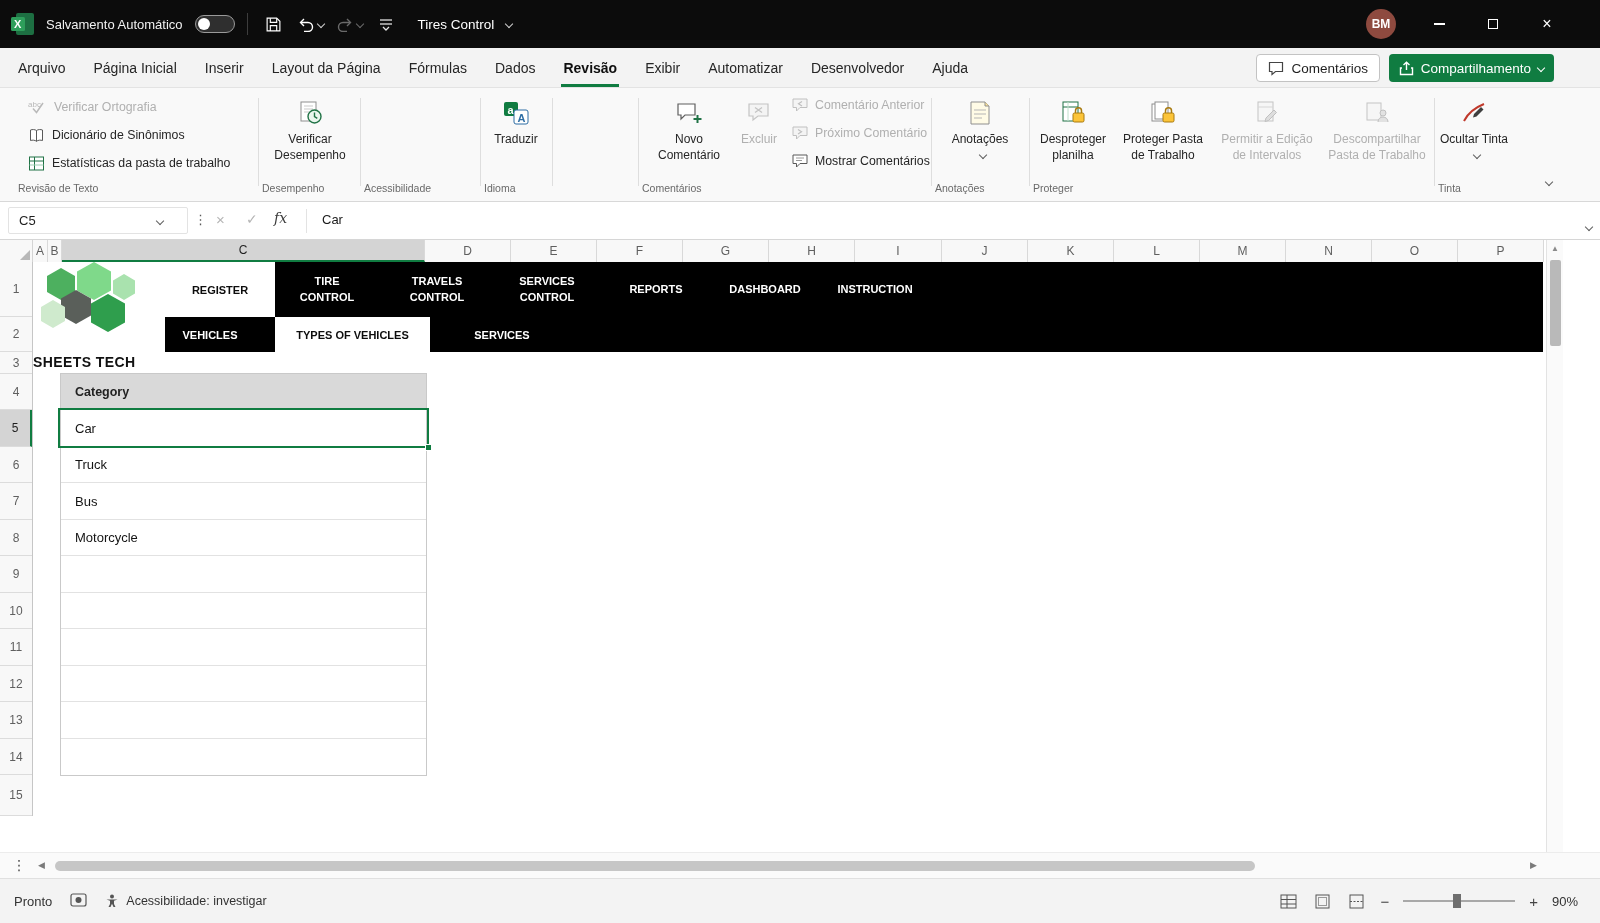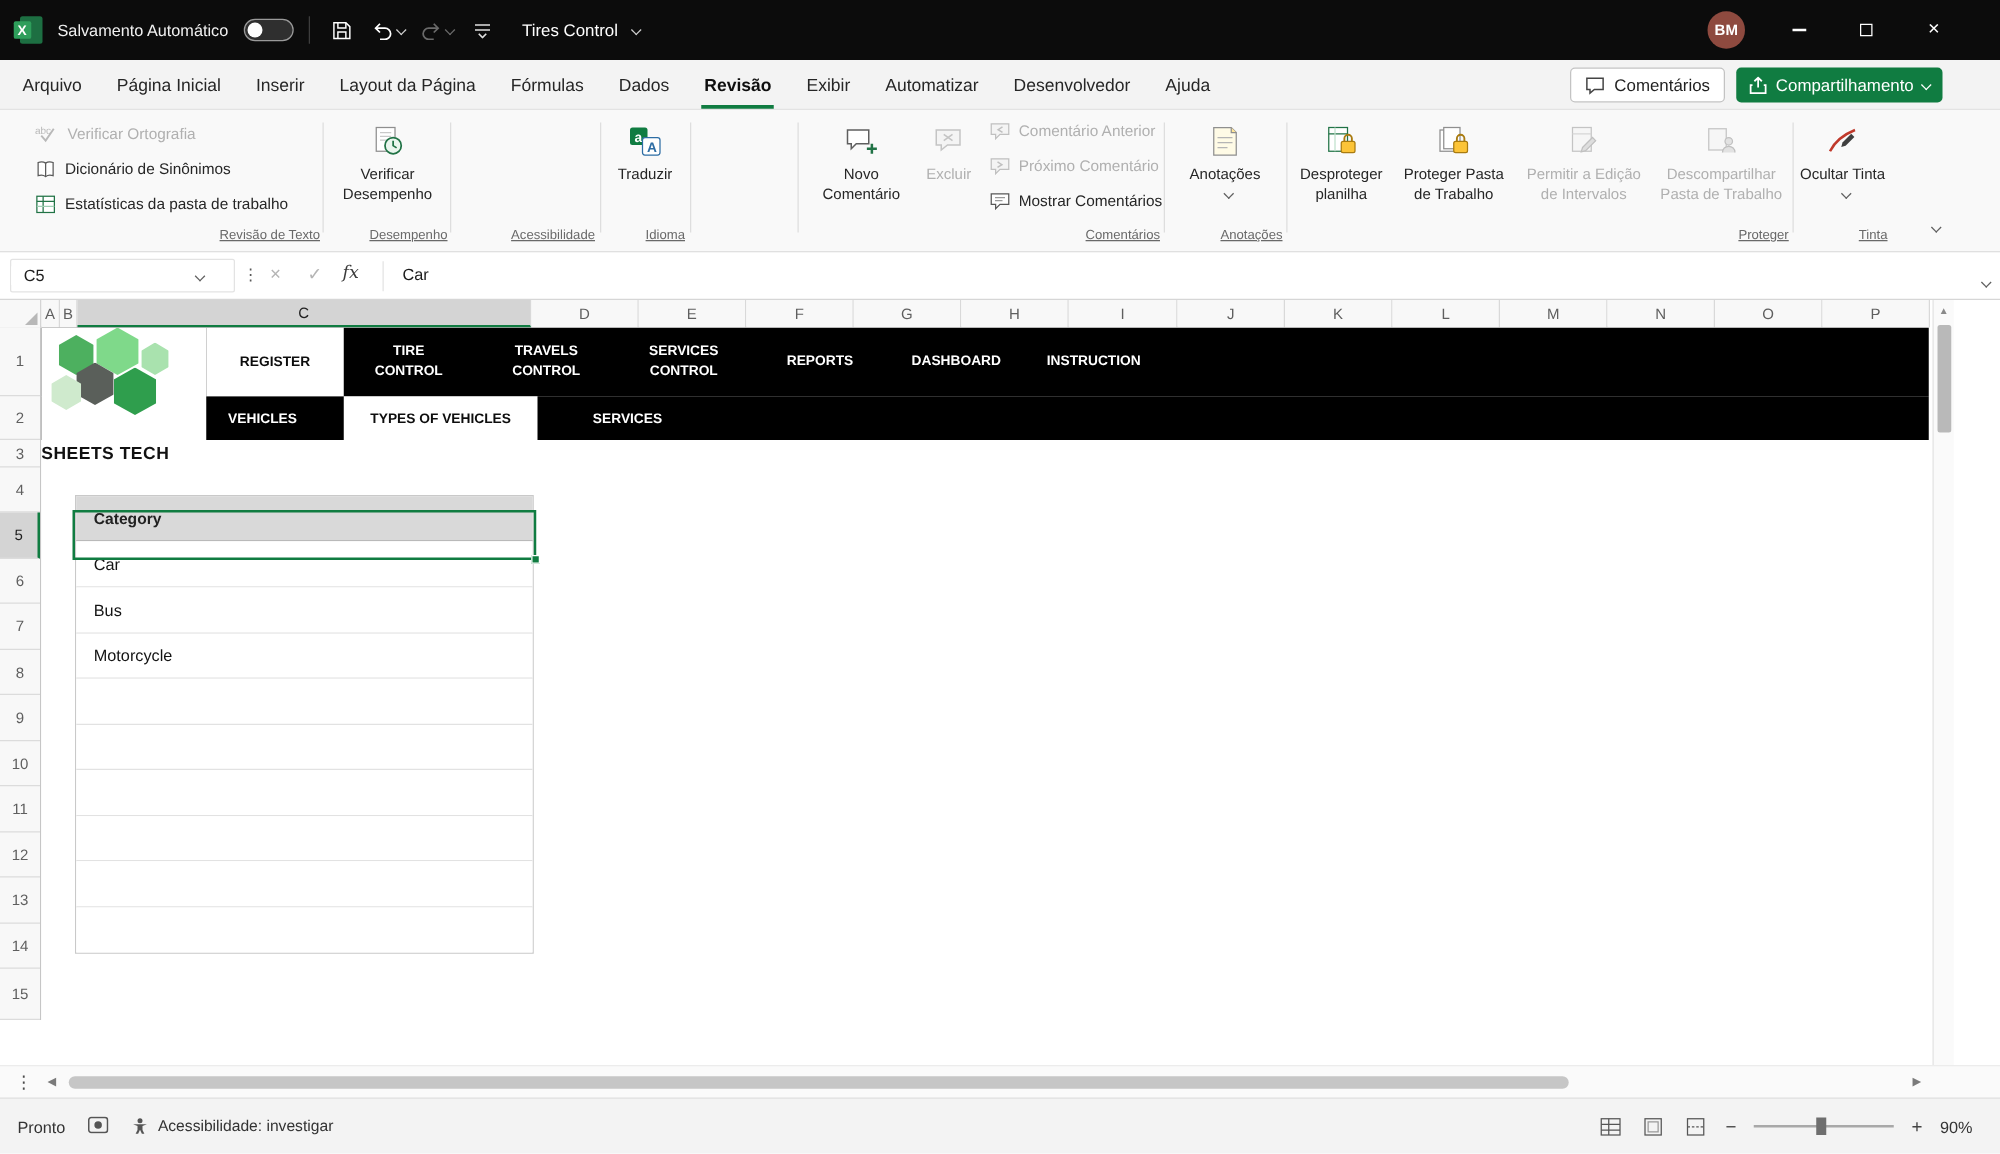--- a/index.html
+++ b/index.html
@@ -35,21 +35,21 @@
   .menubar{position:absolute;top:48px;left:0;right:0;height:40px;background:#f3f3f3;border-bottom:1px solid #e3e3e3;display:flex;align-items:stretch;padding-left:4px;font-size:14px;color:#262626;}
   .menu-tab{position:relative;display:flex;align-items:center;padding:0 14px;white-space:nowrap;}
   .menu-tab.active{font-weight:bold;color:#0f0f0f;}
   .menu-tab.active::after{content:"";position:absolute;left:12px;right:12px;bottom:0;height:3px;background:#107c41;}
   .comments-btn{position:absolute;right:220px;top:6px;height:28px;background:#fff;border:1px solid #c3c3c3;border-radius:4px;display:flex;align-items:center;gap:7px;padding:0 11px;font-size:13.5px;color:#1f1f1f;}
   .share-btn{position:absolute;right:46px;top:6px;height:28px;background:#107c41;border-radius:4px;display:flex;align-items:center;gap:7px;padding:0 10px;font-size:13.5px;color:#fff;}
 
   
   .ribbon{position:absolute;top:88px;left:0;right:0;height:114px;background:#f9f9f9;border-bottom:1px solid #d8d8d8;color:#262626;}
   .rgroup{position:absolute;top:0;height:113px;}
-  .rgroup-label{position:absolute;bottom:7px;left:0;right:0;text-align:right;font-size:10.5px;color:#696969;white-space:nowrap;text-decoration:underline;}
+  .rgroup-label{position:absolute;bottom:7px;left:0;right:0;text-align:left;font-size:10.5px;color:#696969;white-space:nowrap;}
   .rsep{position:absolute;top:10px;height:88px;width:1px;background:#dedede;}
   .rbtn-large{position:absolute;top:6px;display:flex;flex-direction:column;align-items:center;}
   .rbtn-large .ric{height:32px;display:flex;align-items:flex-end;justify-content:center;}
   .rtext{margin-top:6px;font-size:12px;line-height:1.3;text-align:center;color:#262626;}
   .rbtn-large.disabled .rtext{color:#b0b0b0;}
   .rchev{margin-left:5px;vertical-align:1px;}
   .rbtn-small{position:absolute;display:flex;align-items:center;gap:7px;font-size:12.3px;height:26px;color:#262626;white-space:nowrap;}
   .rbtn-small.disabled{color:#b0b0b0;}
   .collapse-ribbon{position:absolute;left:1540px;bottom:12px;width:18px;height:14px;display:flex;align-items:center;justify-content:center;}
 
@@ -79,21 +79,21 @@
   
   .grid{position:absolute;top:262px;left:33px;width:1512px;height:590px;background:#fff;overflow:hidden;}
   .banner-bar{position:absolute;left:0;width:1510px;background:#000;}
   .logo-box{position:absolute;left:0;top:0;width:132px;height:90px;background:#fff;}
   .hex{position:absolute;clip-path:polygon(50% 0,100% 25%,100% 75%,50% 100%,0 75%,0 25%);}
   .brand-text{position:absolute;left:0;top:92px;font-size:14px;font-weight:bold;color:#111;letter-spacing:0.4px;white-space:nowrap;}
   .btab{position:absolute;top:0;height:55px;display:flex;align-items:center;justify-content:center;text-align:center;color:#fff;font-size:11px;font-weight:bold;line-height:1.4;}
   .btab-white{position:absolute;background:#fff;color:#0d0d0d;display:flex;align-items:center;justify-content:center;font-size:11px;font-weight:bold;}
   .stab{position:absolute;top:55px;height:35px;display:flex;align-items:center;justify-content:center;color:#fff;font-size:11px;font-weight:bold;white-space:nowrap;text-align:center;}
 
-  .sheet-table{position:absolute;left:27px;top:111px;width:367px;border:1px solid #c9c9c9;background:#fff;margin-top:23px;}
+  .sheet-table{position:absolute;left:27px;top:111px;width:367px;border:1px solid #c9c9c9;background:#fff;}
   .tbl-header{height:36px;background:#d9d9d9;border-bottom:1px solid #b9b9b9;display:flex;align-items:center;padding-left:14px;font-weight:bold;font-size:12.5px;color:#222;}
   .tcell{border-bottom:1px solid #e2e2e2;display:flex;align-items:center;padding-left:14px;font-size:13px;color:#141414;background:#fff;}
   .tcell:last-child{border-bottom:none;}
   .sel-box{position:absolute;left:25px;top:146px;width:371px;height:40px;border:2px solid #107c41;pointer-events:none;}
   .fill-handle{position:absolute;right:-5px;bottom:-5px;width:7px;height:7px;background:#107c41;border:1.5px solid #fff;pointer-events:auto;}
 
   
   .vscroll{position:absolute;left:1546px;top:240px;width:17px;height:612px;background:#fafafa;border-left:1px solid #e3e3e3;}
   .vscroll .arr{height:16px;display:flex;align-items:center;justify-content:center;color:#8a8a8a;font-size:8px;}
   .vthumb{position:absolute;left:3px;top:20px;width:11px;height:86px;background:#b9b9b9;border-radius:2px;}
@@ -486,20 +486,21 @@
     <div class="btab" style="left:799px;width:86px;white-space:nowrap">INSTRUCTION</div>
 
     <div class="stab" style="left:137px;width:80px">VEHICLES</div>
     <div class="btab-white" style="left:242px;top:55px;width:155px;height:35px">TYPES OF VEHICLES</div>
     <div class="stab" style="left:429px;width:80px">SERVICES</div>
 
     <div class="sheet-table">
       <div class="tbl-header">Category</div>
       <div id="table-body">
           <div class="tcell" style="height: 37px;">Car</div>
+          <div class="tcell" style="height: 36px;">Truck</div>
           <div class="tcell" style="height: 37px;">Bus</div>
           <div class="tcell" style="height: 36px;">Motorcycle</div>
           <div class="tcell" style="height: 37px;"></div>
           <div class="tcell" style="height: 36px;"></div>
           <div class="tcell" style="height: 37px;"></div>
           <div class="tcell" style="height: 36px;"></div>
           <div class="tcell" style="height: 37px;"></div>
           <div class="tcell" style="height: 36px;"></div>
         </div>
     </div>

